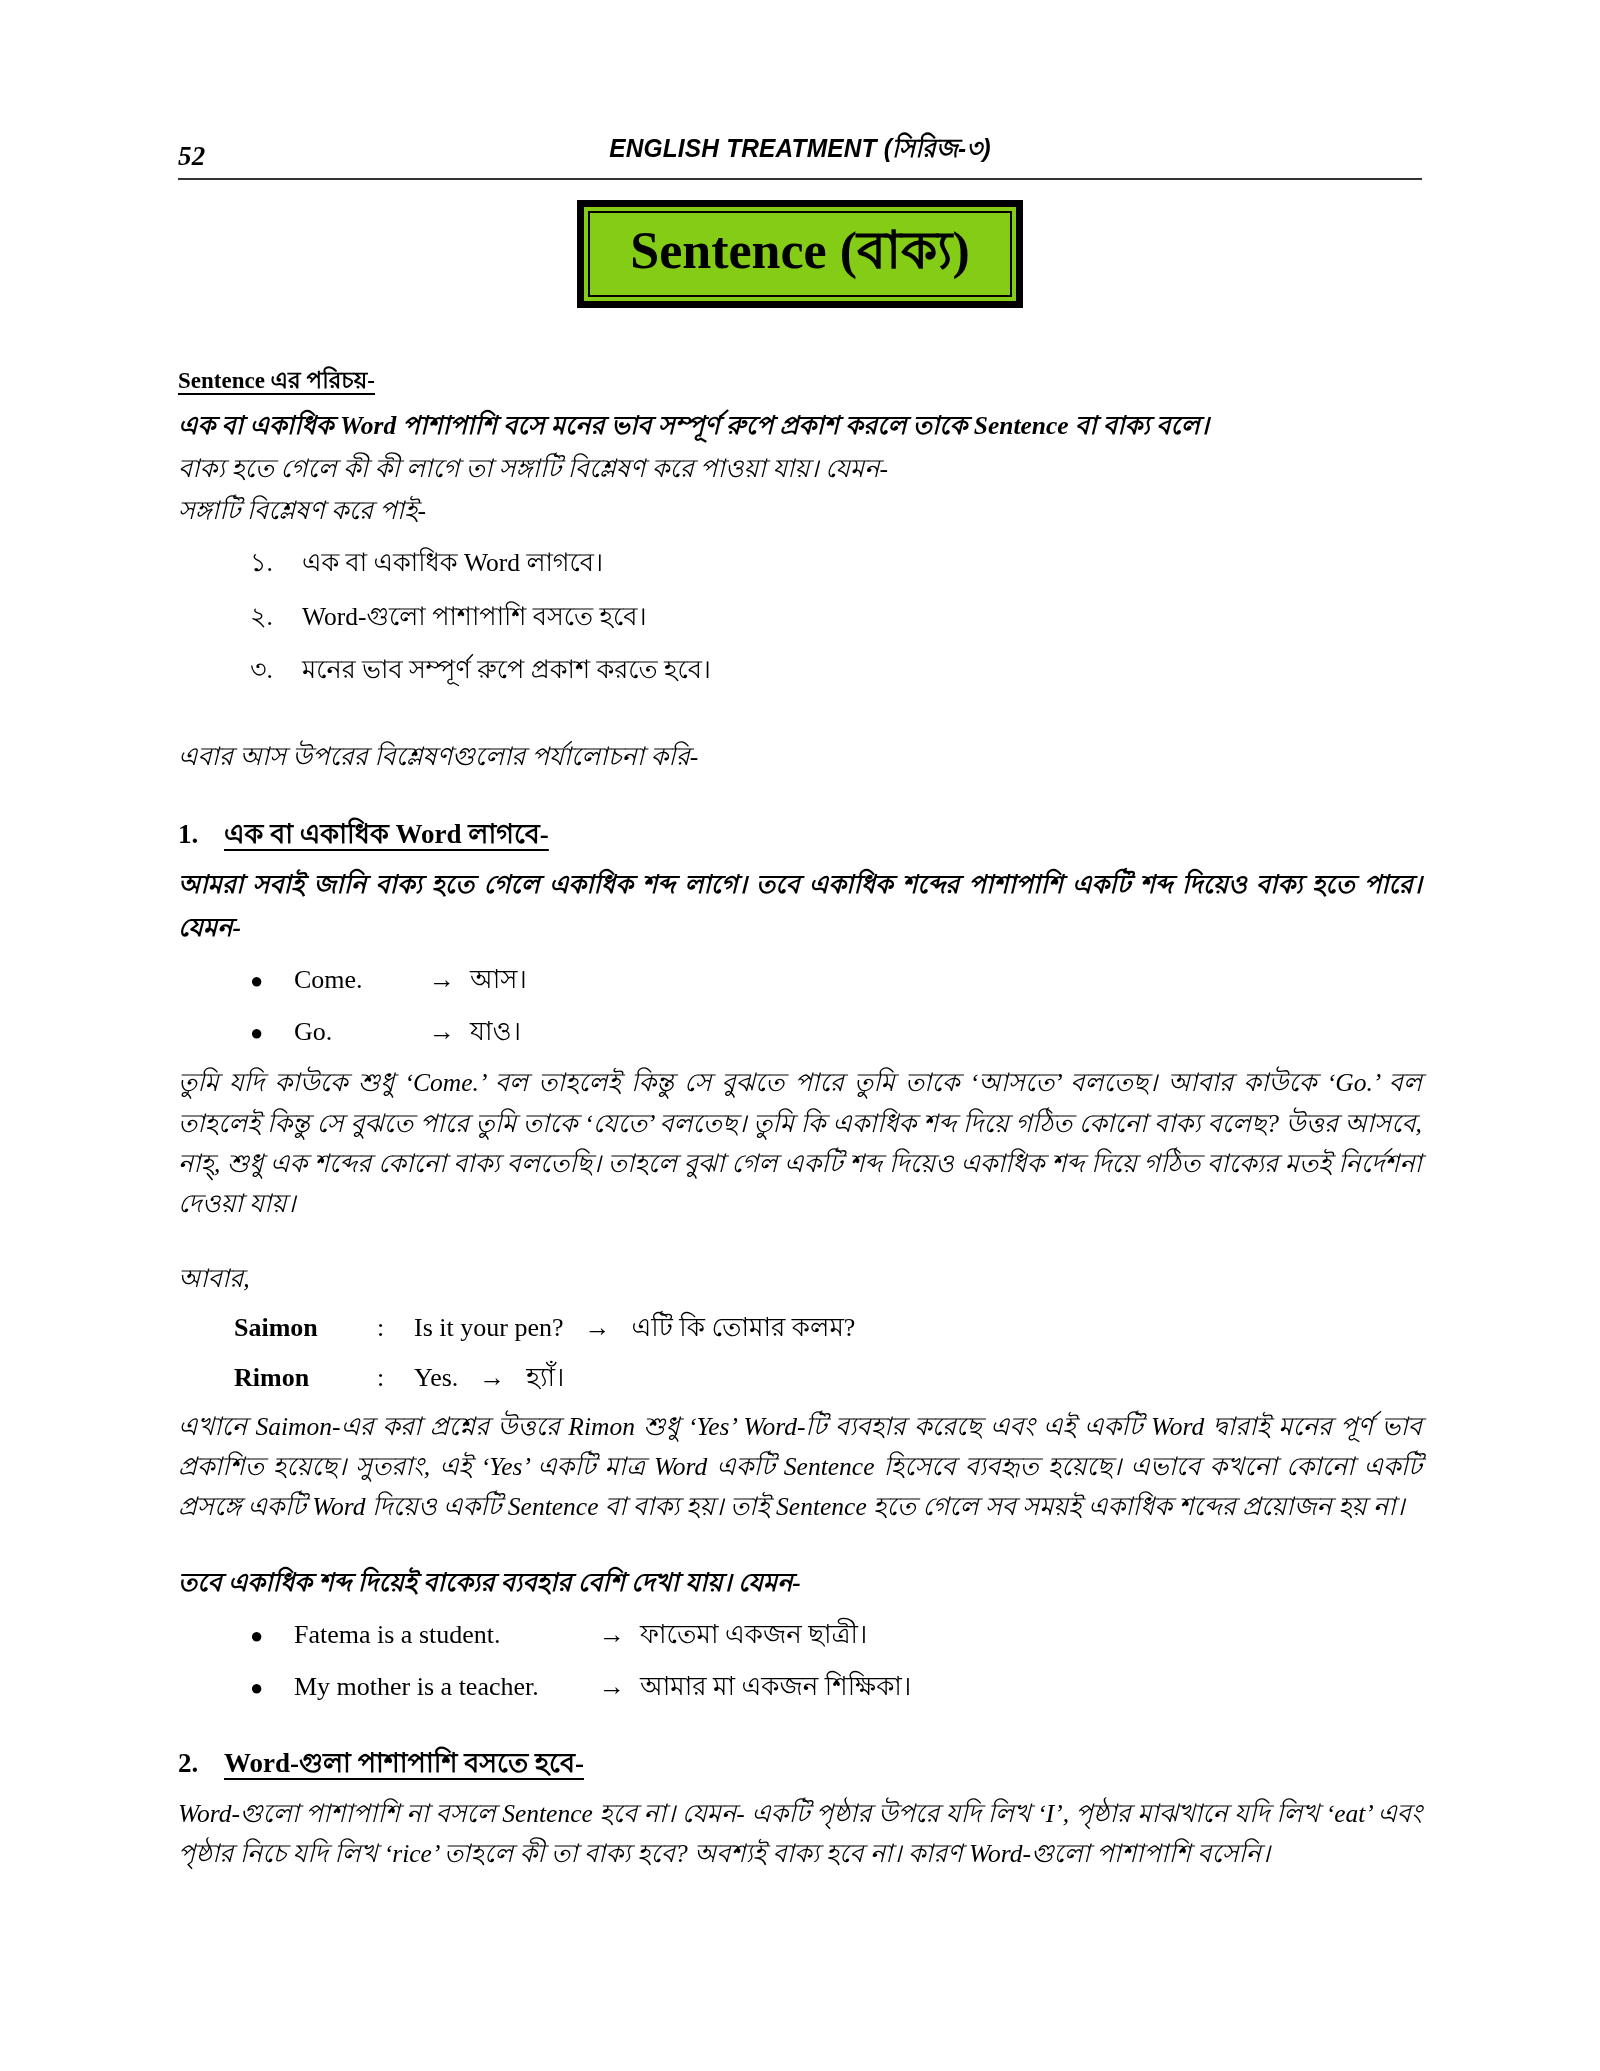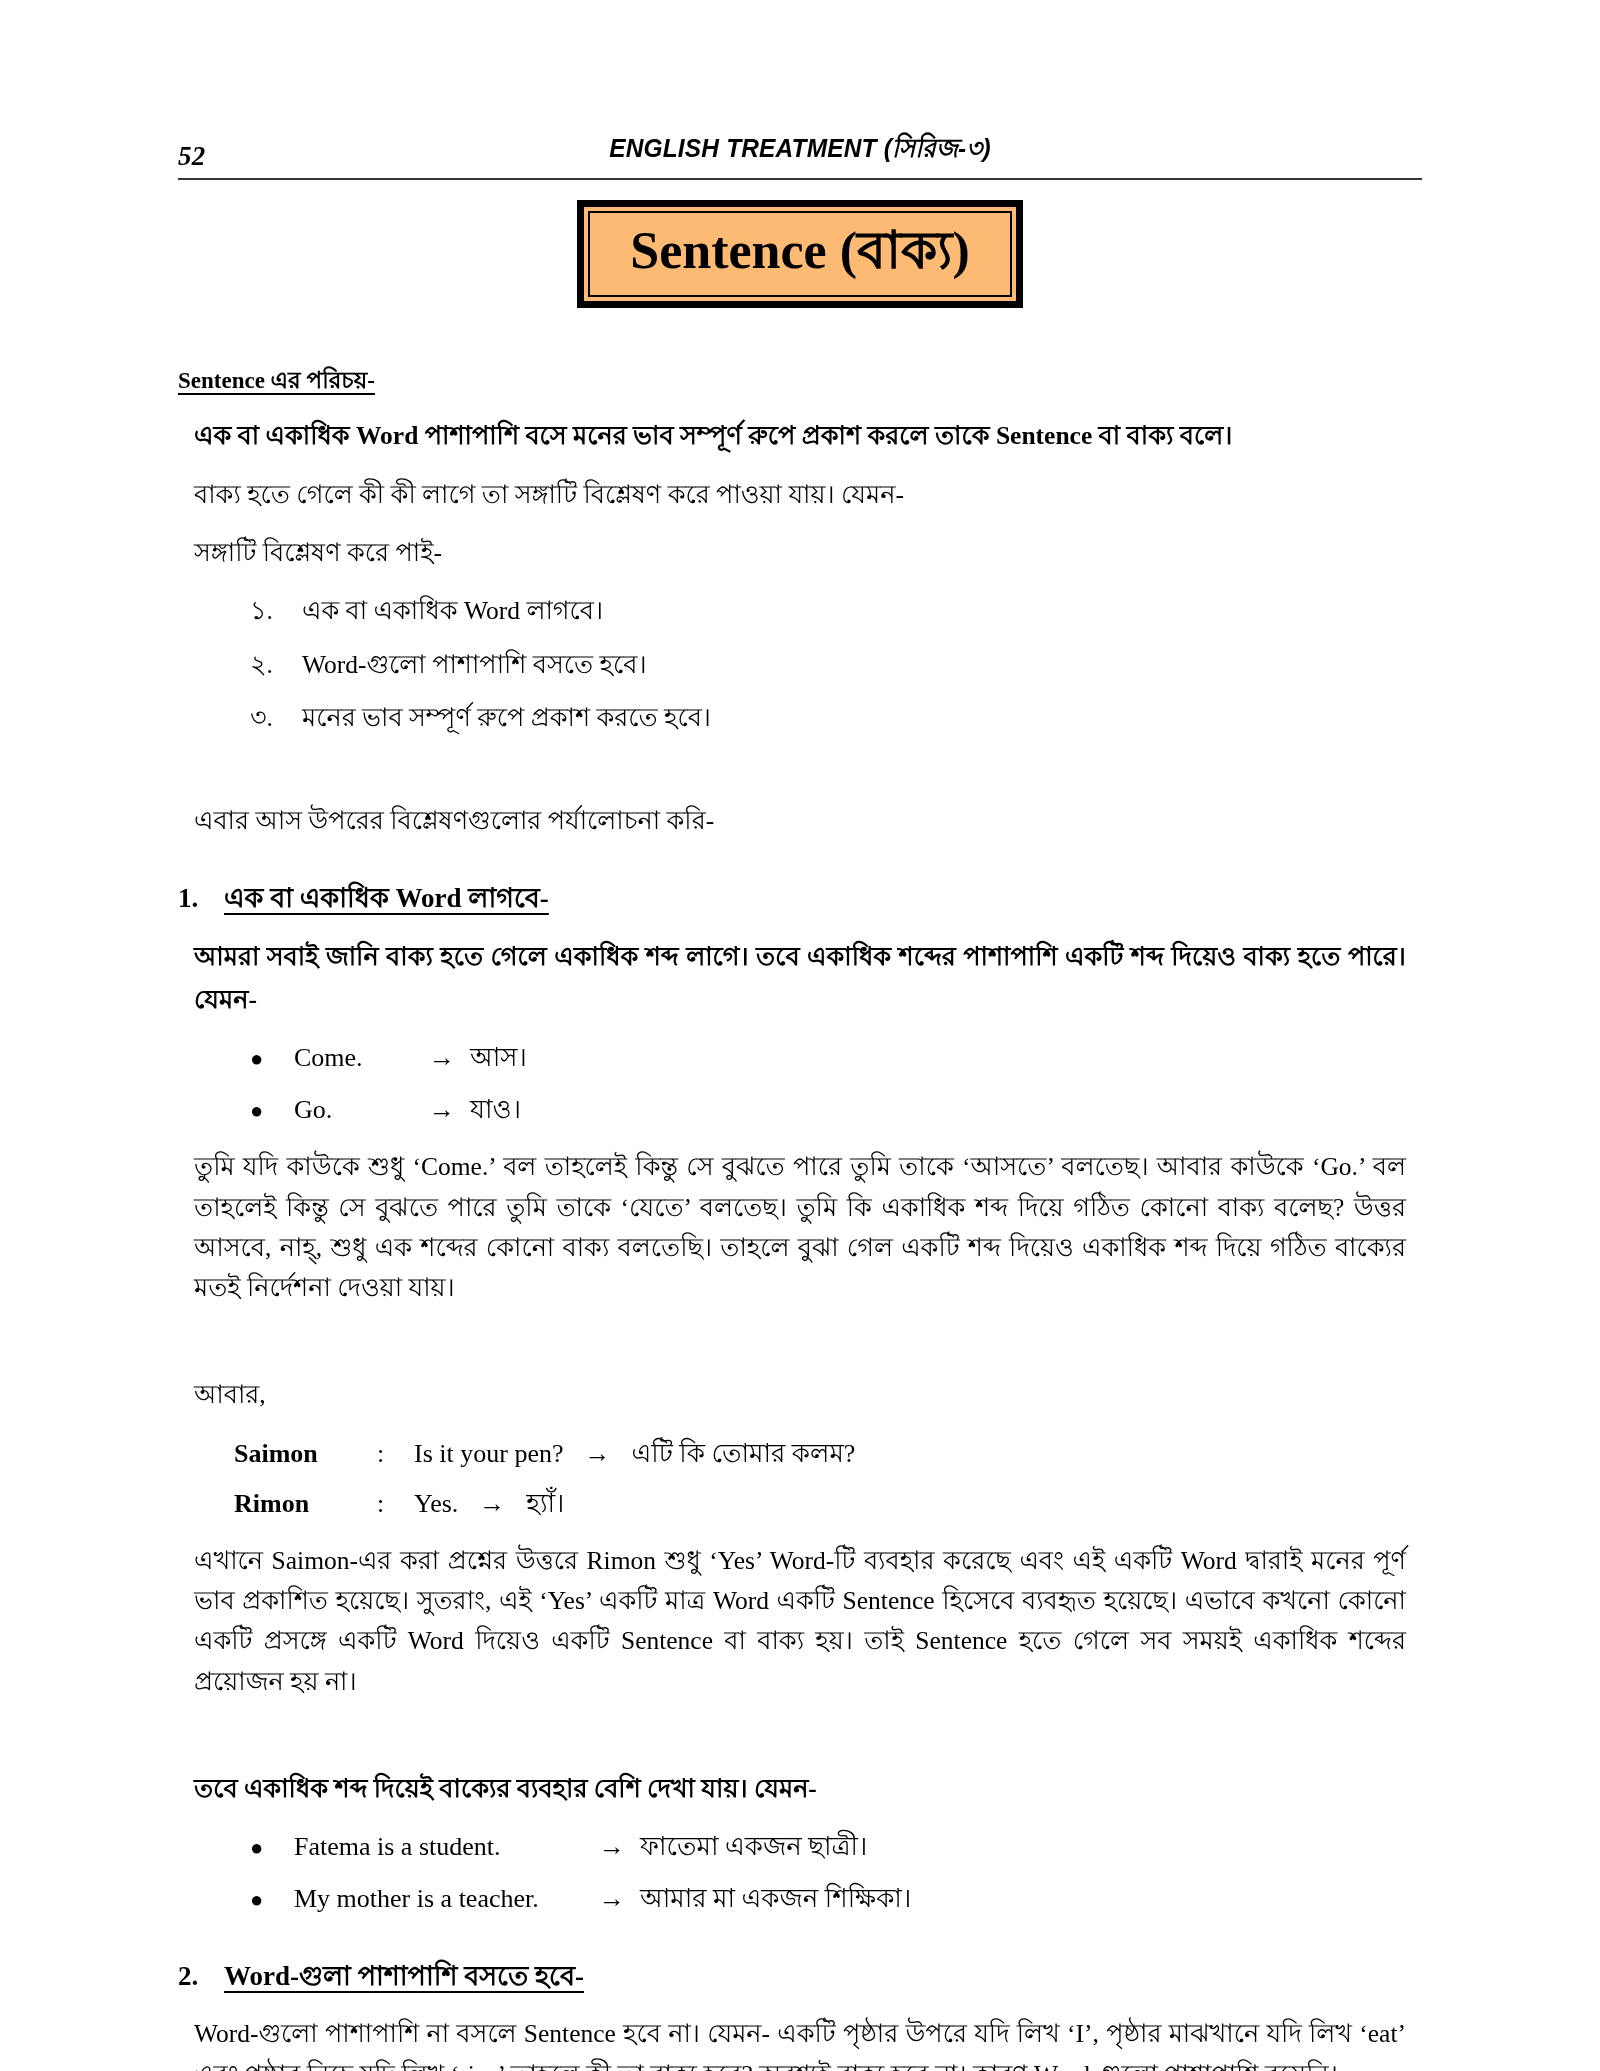--- a/index.html
+++ b/index.html
@@ -62,21 +62,21 @@
 
   
   .title-wrap {
     margin-top: 22px;
     display: flex;
     justify-content: center;
   }
   .title-outer {
     border: 7px solid #000000;
     padding: 4px;
-    background: #fdba74;
+    background: #84cc16;
   }
   .title-inner {
     border: 2px solid #000000;
     padding: 10px 40px 16px 40px;
   }
   .title-text {
     font-family: "Liberation Serif", "DejaVu Serif", serif;
     font-weight: bold;
     font-size: 52px;
     line-height: 1.08;
@@ -95,25 +95,26 @@
     font-size: 23px;
     margin-top: 54px;
     margin-bottom: 6px;
   }
   .section-head .u {
     text-decoration: underline;
     text-underline-offset: 5px;
   }
 
   .para {
-    margin: 16px;
+    margin: 0;
     text-align: justify;
     text-justify: inter-word;
     font-size: 25.5px;
     line-height: 1.66;
+    font-style: italic;
   }
   .para.bold {
     font-weight: bold;
   }
   .para.tight {
     line-height: 1.58;
   }
   .gap-md { height: 34px; }
 
   

